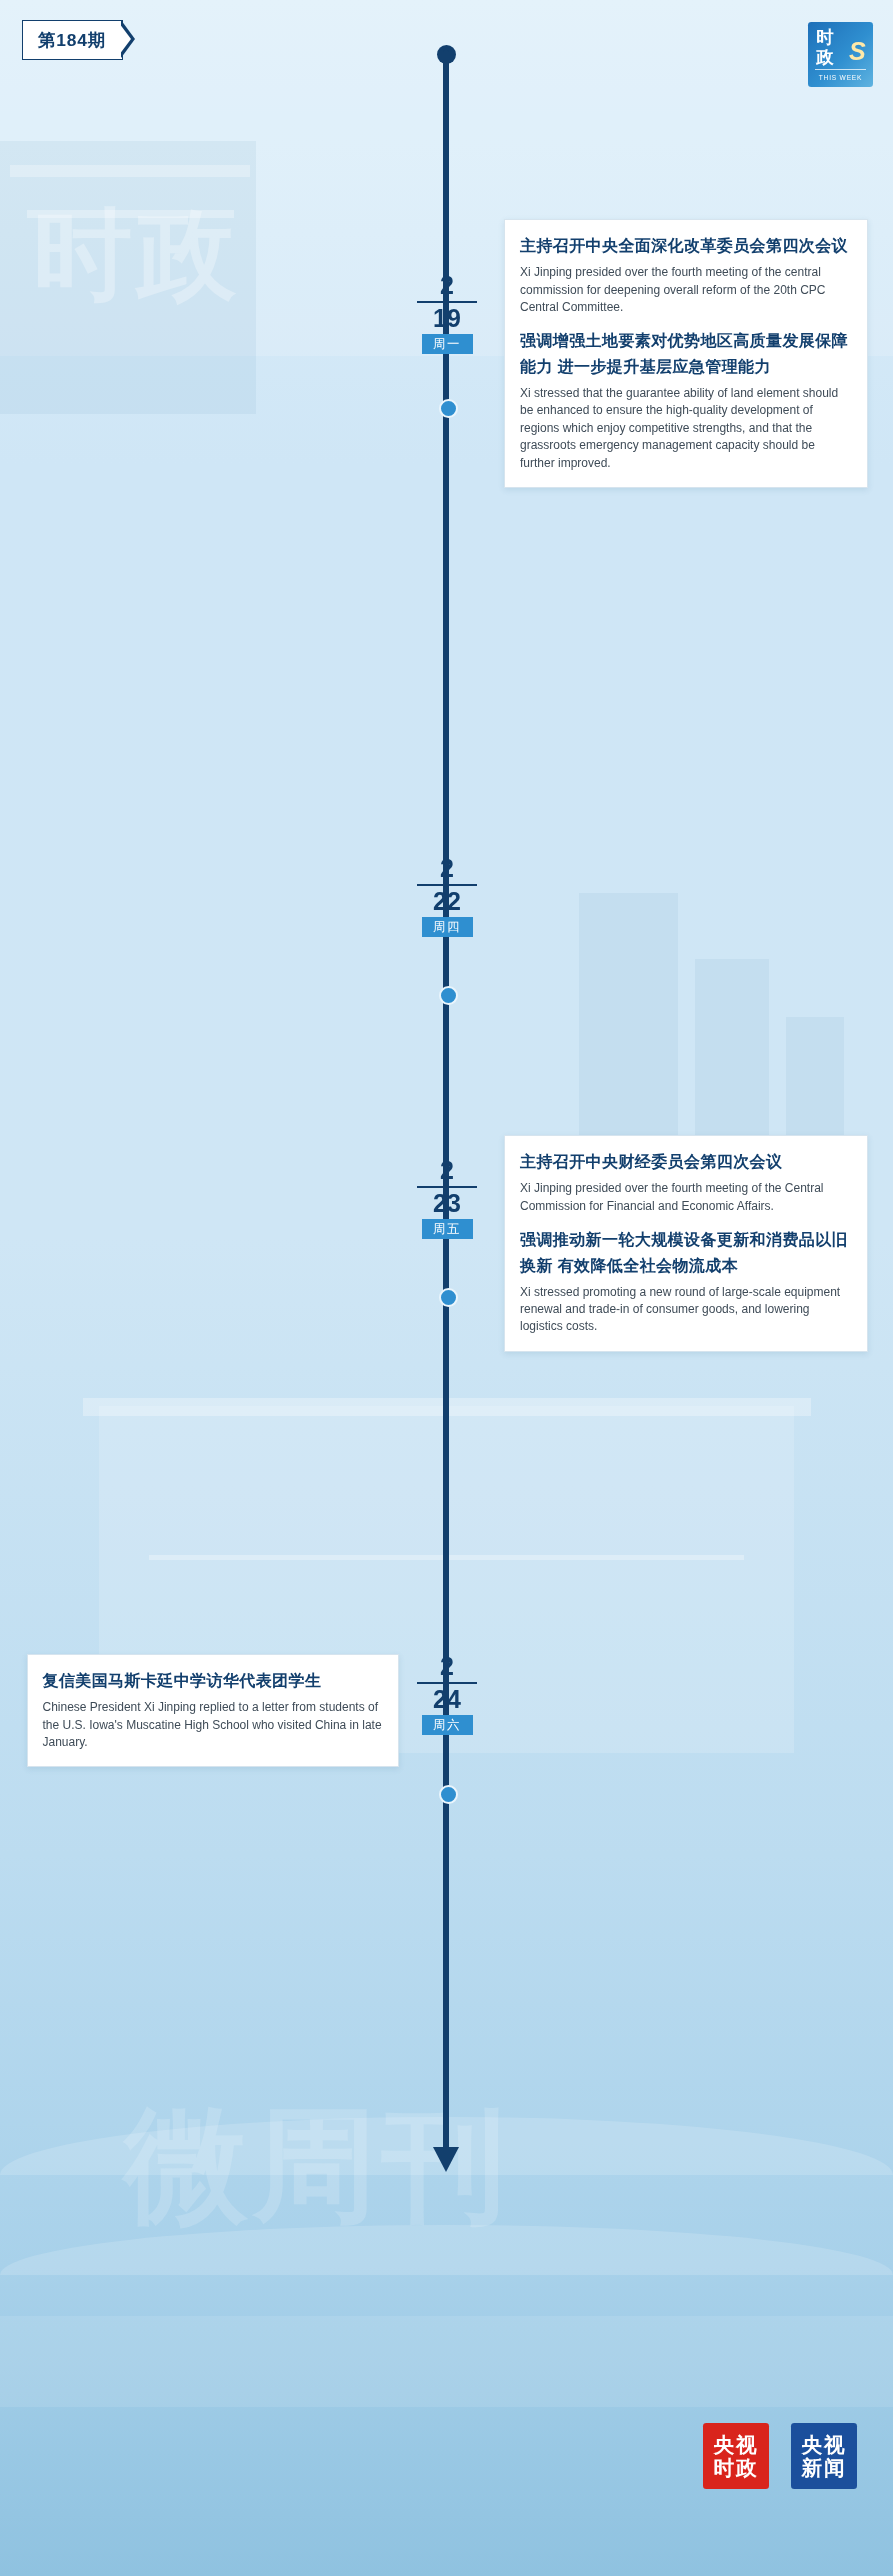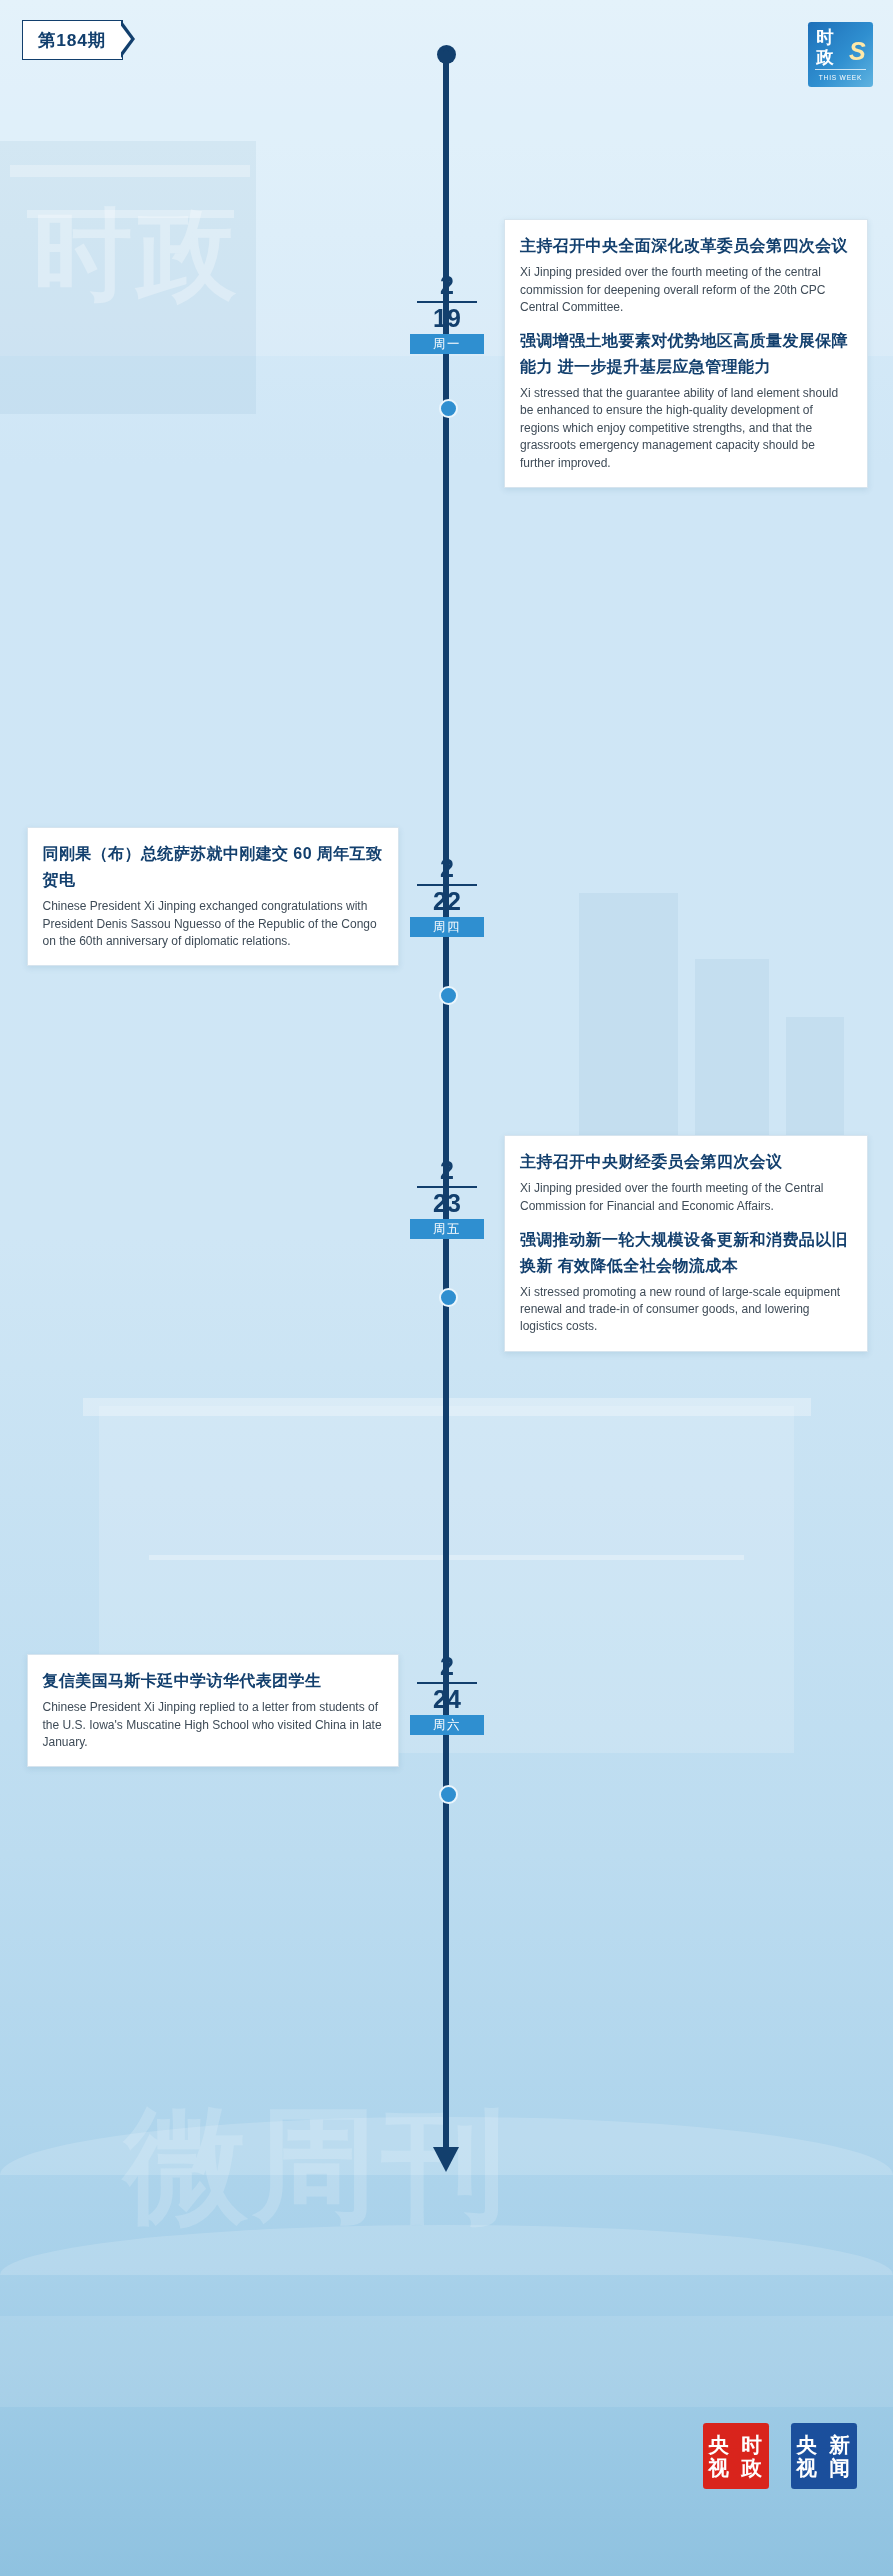--- a/index.html
+++ b/index.html
@@ -79,21 +79,21 @@
   .date-chip .dnum1{
     font-size:25px;color:#123f6d;font-weight:bold;line-height:25px;
   }
   .date-chip .drule{
     width:60px;height:2.5px;background:#123f6d;margin:2.5px auto 1.7px;
   }
   .date-chip .dnum2{
     font-size:25px;color:#123f6d;font-weight:bold;line-height:26.5px;
   }
   .date-chip .dday{
-    margin:3.3px auto 0;width:74px;height:20px;line-height:20px;
+    margin:3.3px auto 0;width:51px;height:20px;line-height:20px;
     background:#2f8fd0;color:#fff;font-size:12.4px;letter-spacing:1.7px;
   }
   .dot{
     position:absolute;width:15px;height:15px;border-radius:50%;
     background:#2f8fd0;border:2.5px solid #eaf5fc;
   }
   
   .card{
     position:absolute;background:#ffffff;
     border:0.8px solid #d6e4ee;
@@ -111,21 +111,21 @@
   .card p:last-child{margin-bottom:0;}
   
   #credits{
     position:absolute;left:88px;top:2382px;
     font-size:12.4px;line-height:20.7px;color:#2e5f86;letter-spacing:0.8px;
   }
   
   .blogo{
     position:absolute;width:66px;height:66px;border-radius:3.3px;
     color:#fff;text-align:center;font-weight:bold;
-    display:flex;flex-direction:row;align-items:center;justify-content:center;
+    display:flex;flex-direction:column;align-items:center;justify-content:center;
     line-height:23px;font-size:20.7px;
   }
   #blogo-zhengzhi{right:124px;top:2423px;background:#d9241c;}
   #blogo-xinwen{right:36px;top:2423px;background:#1b4f9c;}
   .blogo .t{letter-spacing:1.7px;}
 </style>
 </head>
 <body>
 
 <div id="page">
@@ -177,24 +177,20 @@
   </div>
 
   <div class="date-chip" style="left:404px;top:856px;">
     <div class="dnum1">2</div>
     <div class="drule"></div>
     <div class="dnum2">22</div>
     <div class="dday">周四</div>
   </div>
   <div class="dot" style="left:439px;top:986px;"></div>
 
-  <div class="card" style="left:26.5px;top:827px;width:372px;">
-    <h3>同刚果（布）总统萨苏就中刚建交 60 周年互致贺电</h3>
-    <p>Chinese President Xi Jinping exchanged congratulations with President Denis Sassou Nguesso of the Republic of the Congo on the 60th anniversary of diplomatic relations.</p>
-  </div>
 
   <div class="date-chip" style="left:404px;top:1158px;">
     <div class="dnum1">2</div>
     <div class="drule"></div>
     <div class="dnum2">23</div>
     <div class="dday">周五</div>
   </div>
   <div class="dot" style="left:439px;top:1288px;"></div>
 
   <div class="card" style="left:504px;top:1135px;width:364px;">

